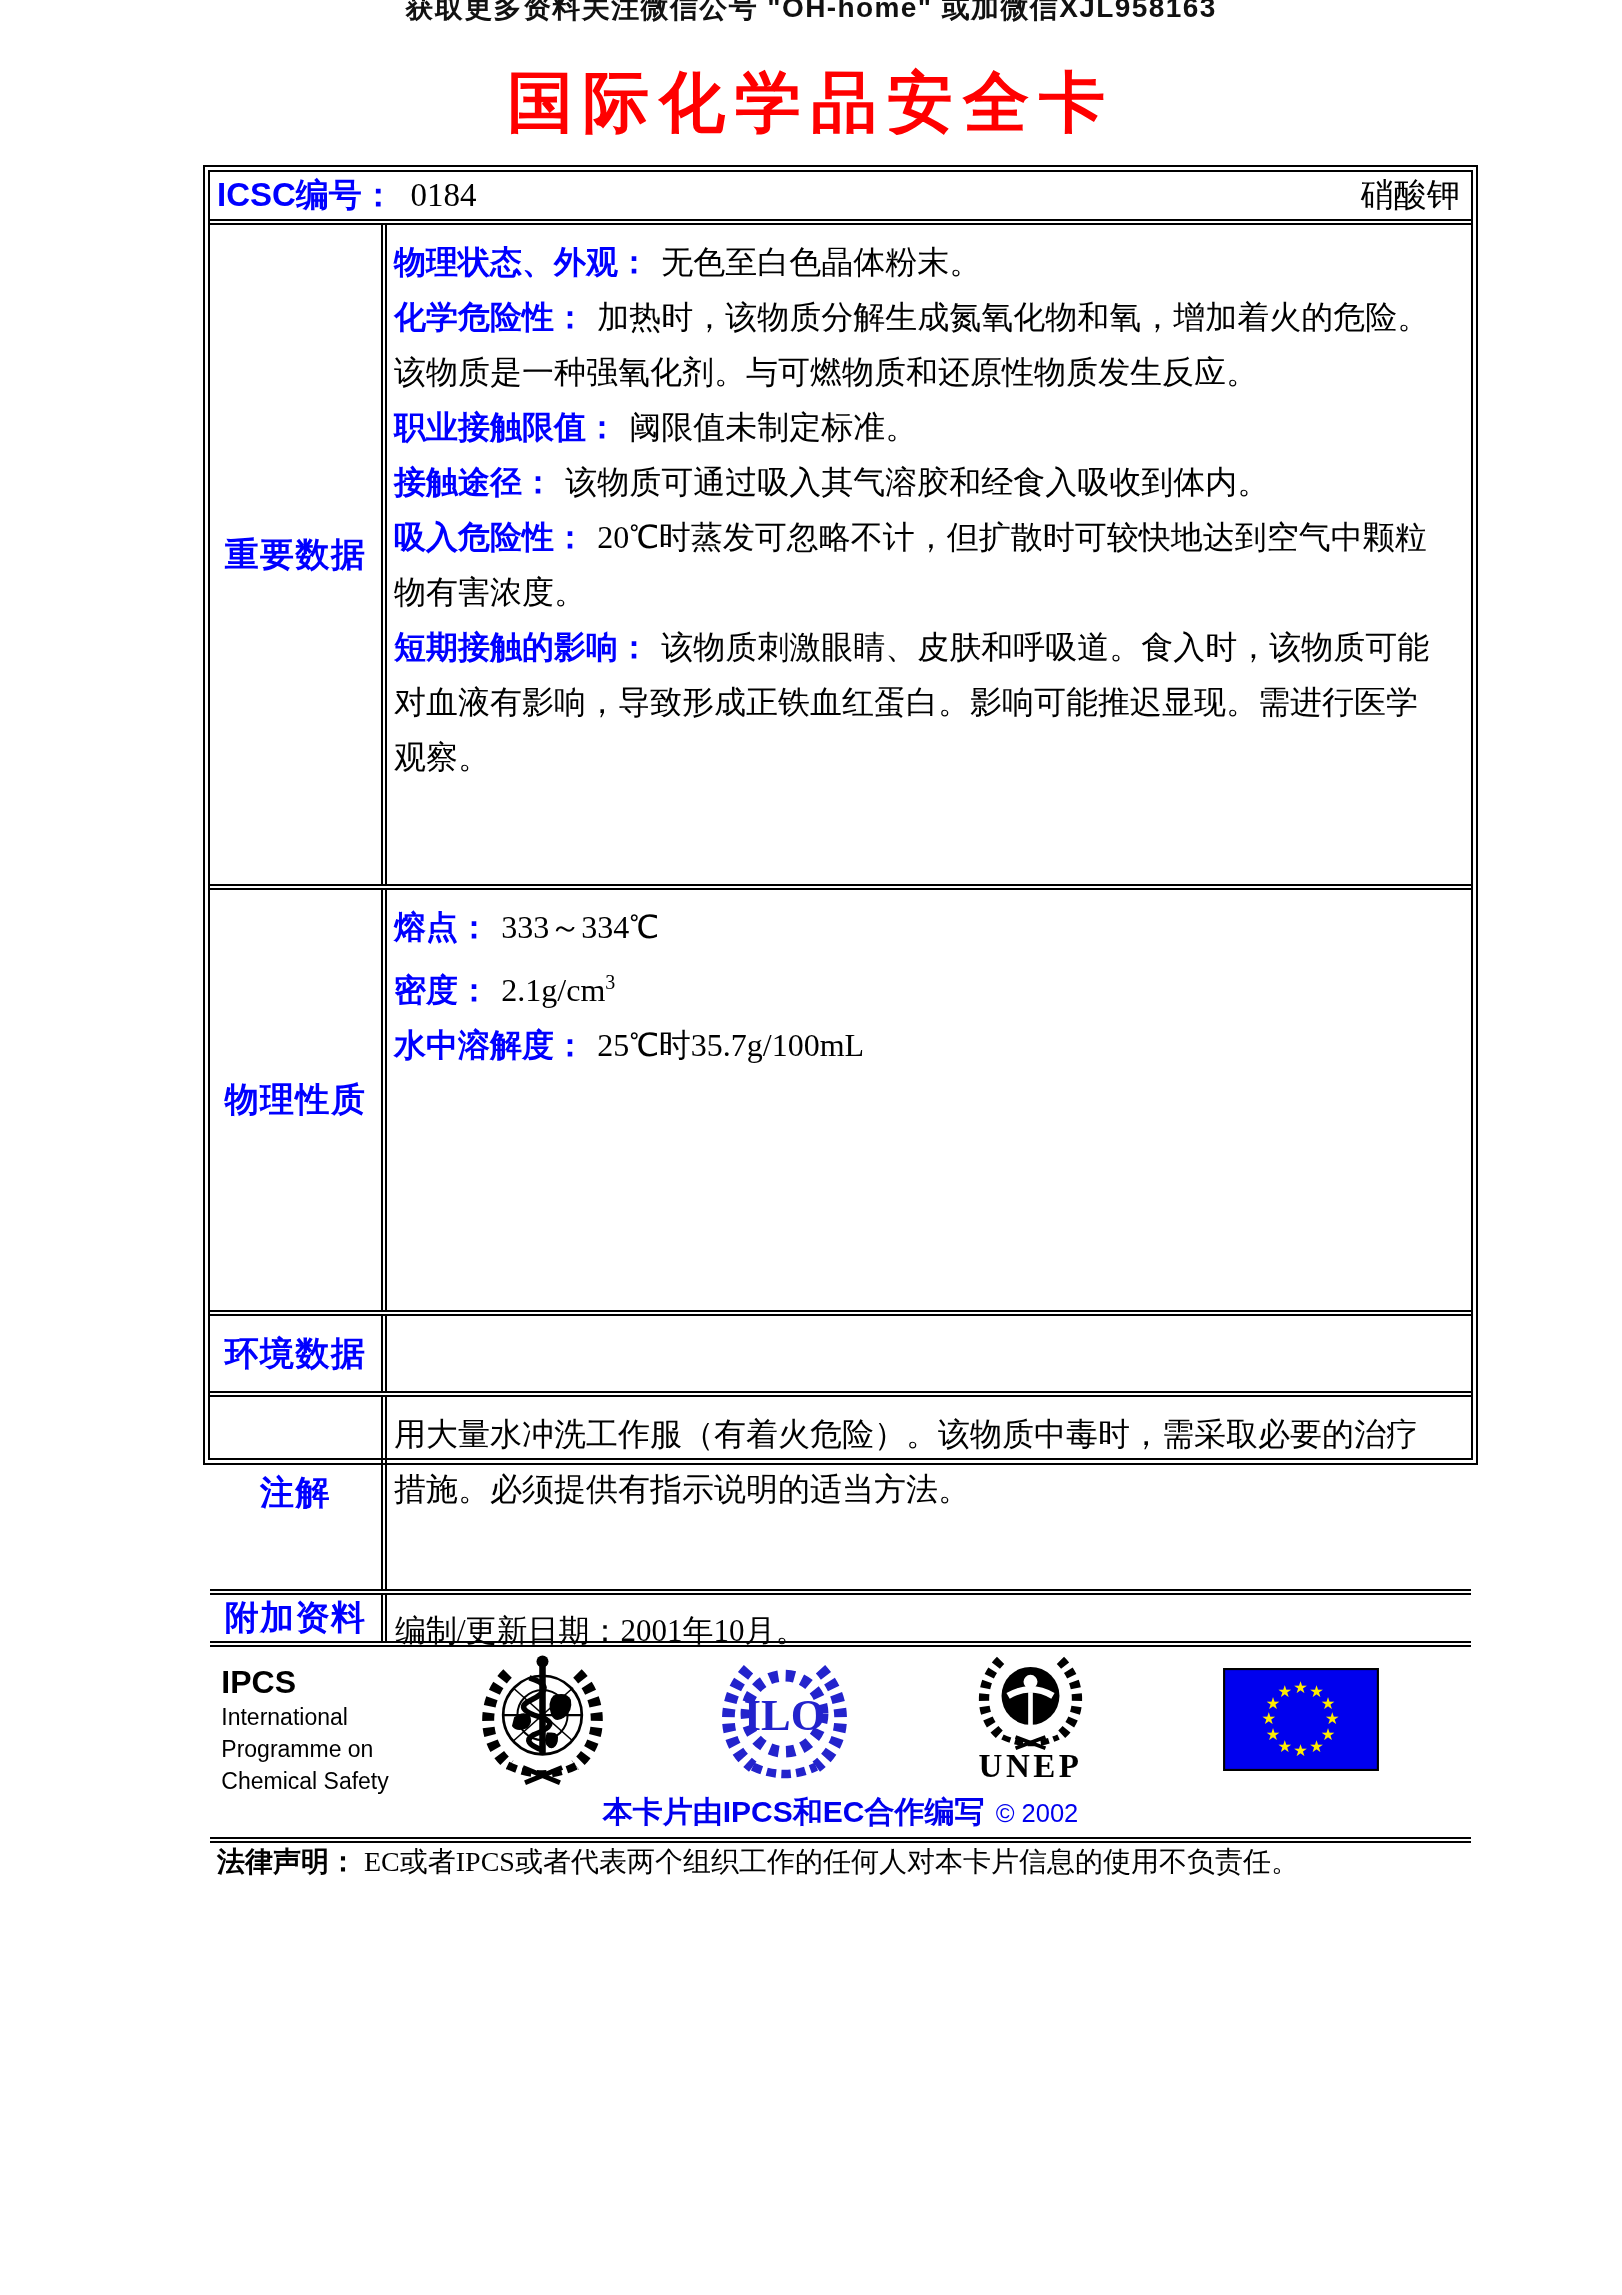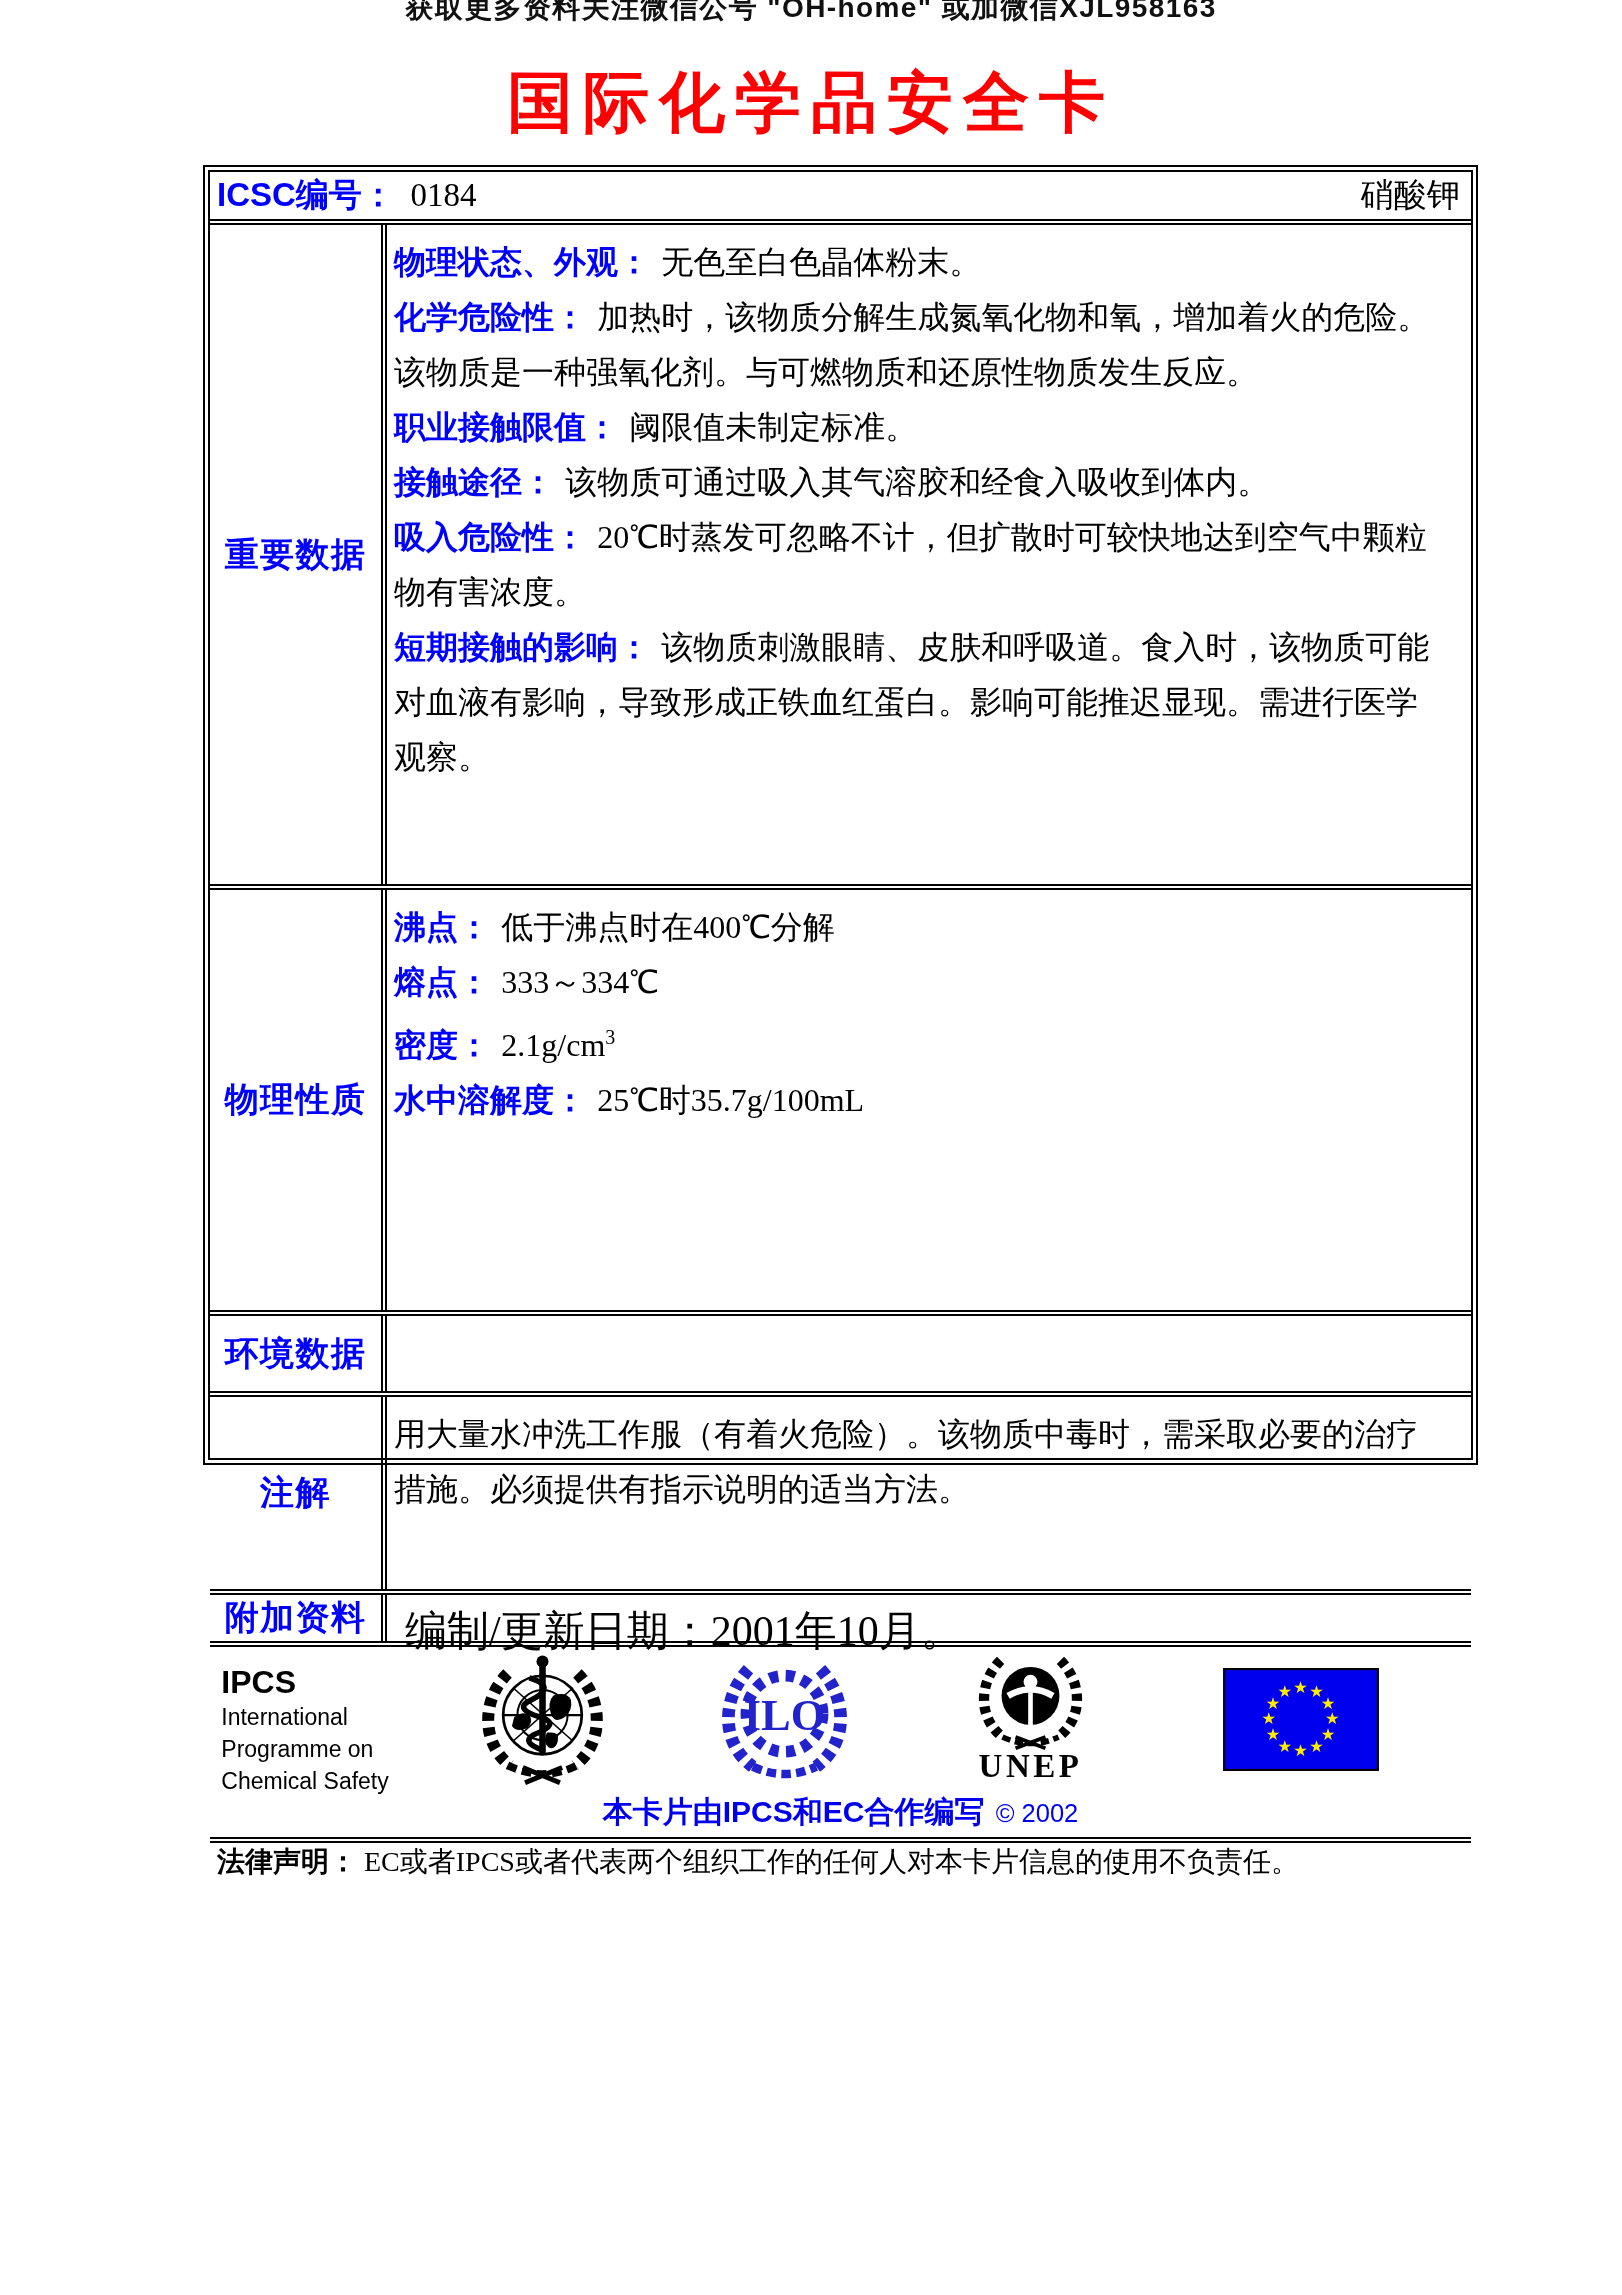--- a/index.html
+++ b/index.html
@@ -35,21 +35,21 @@
   .note{height:198px;}
   .add{height:52px;}
   .logos-row{height:196px;}
   .legal-row{flex:1 1 auto;align-items:center;padding-left:7px;}
 
   .text-block{padding:10px 28px 0 7px;font-size:32px;line-height:55px;}
   p.item{margin:0;}
   .ilabel{color:#0000FF;font-family:"Liberation Sans",sans-serif;font-weight:bold;margin-right:11.3px;}
   sup.den{font-size:20px;}
 
-  .add .content-cell{display:flex;align-items:center;padding-left:18px;font-size:42px;margin-top:26px;}
+  .add .content-cell{display:flex;align-items:center;padding-left:8px;font-size:31px;margin-top:26px;}
 
   .legal-label{font-family:"Liberation Sans",sans-serif;font-weight:bold;font-size:28px;margin-right:7px;}
   .legal-text{font-size:28px;}
 
   .ipcs-block{position:absolute;left:11.3px;top:15.6px;font-family:"Liberation Sans",sans-serif;}
   .ipcs-title{font-weight:bold;font-size:32px;line-height:38px;}
   .ipcs-sub{font-size:23px;line-height:32px;}
   .who-logo{position:absolute;left:267px;top:2.8px;}
   .ilo-logo{position:absolute;left:511px;top:7px;}
   .unep-block{position:absolute;left:748px;top:4.2px;width:145px;text-align:center;}
@@ -90,21 +90,20 @@
       </div>
     </div>
   </div>
 
   <div class="row phy">
     <div class="label-cell">
       <span class="row-label">物理性质</span>
     </div>
     <div class="content-cell">
       <div class="text-block">
-        <p class="item"><span class="ilabel">沸点：</span><span>低于沸点时在400℃分解</span></p>
         <p class="item"><span class="ilabel">熔点：</span><span>333～334℃</span></p>
         <p class="item"><span class="ilabel">密度：</span><span>2.1g/cm</span><sup class="den">3</sup></p>
         <p class="item"><span class="ilabel">水中溶解度：</span><span>25℃时35.7g/100mL</span></p>
       </div>
     </div>
   </div>
 
   <div class="row env">
     <div class="label-cell">
       <span class="row-label">环境数据</span>

